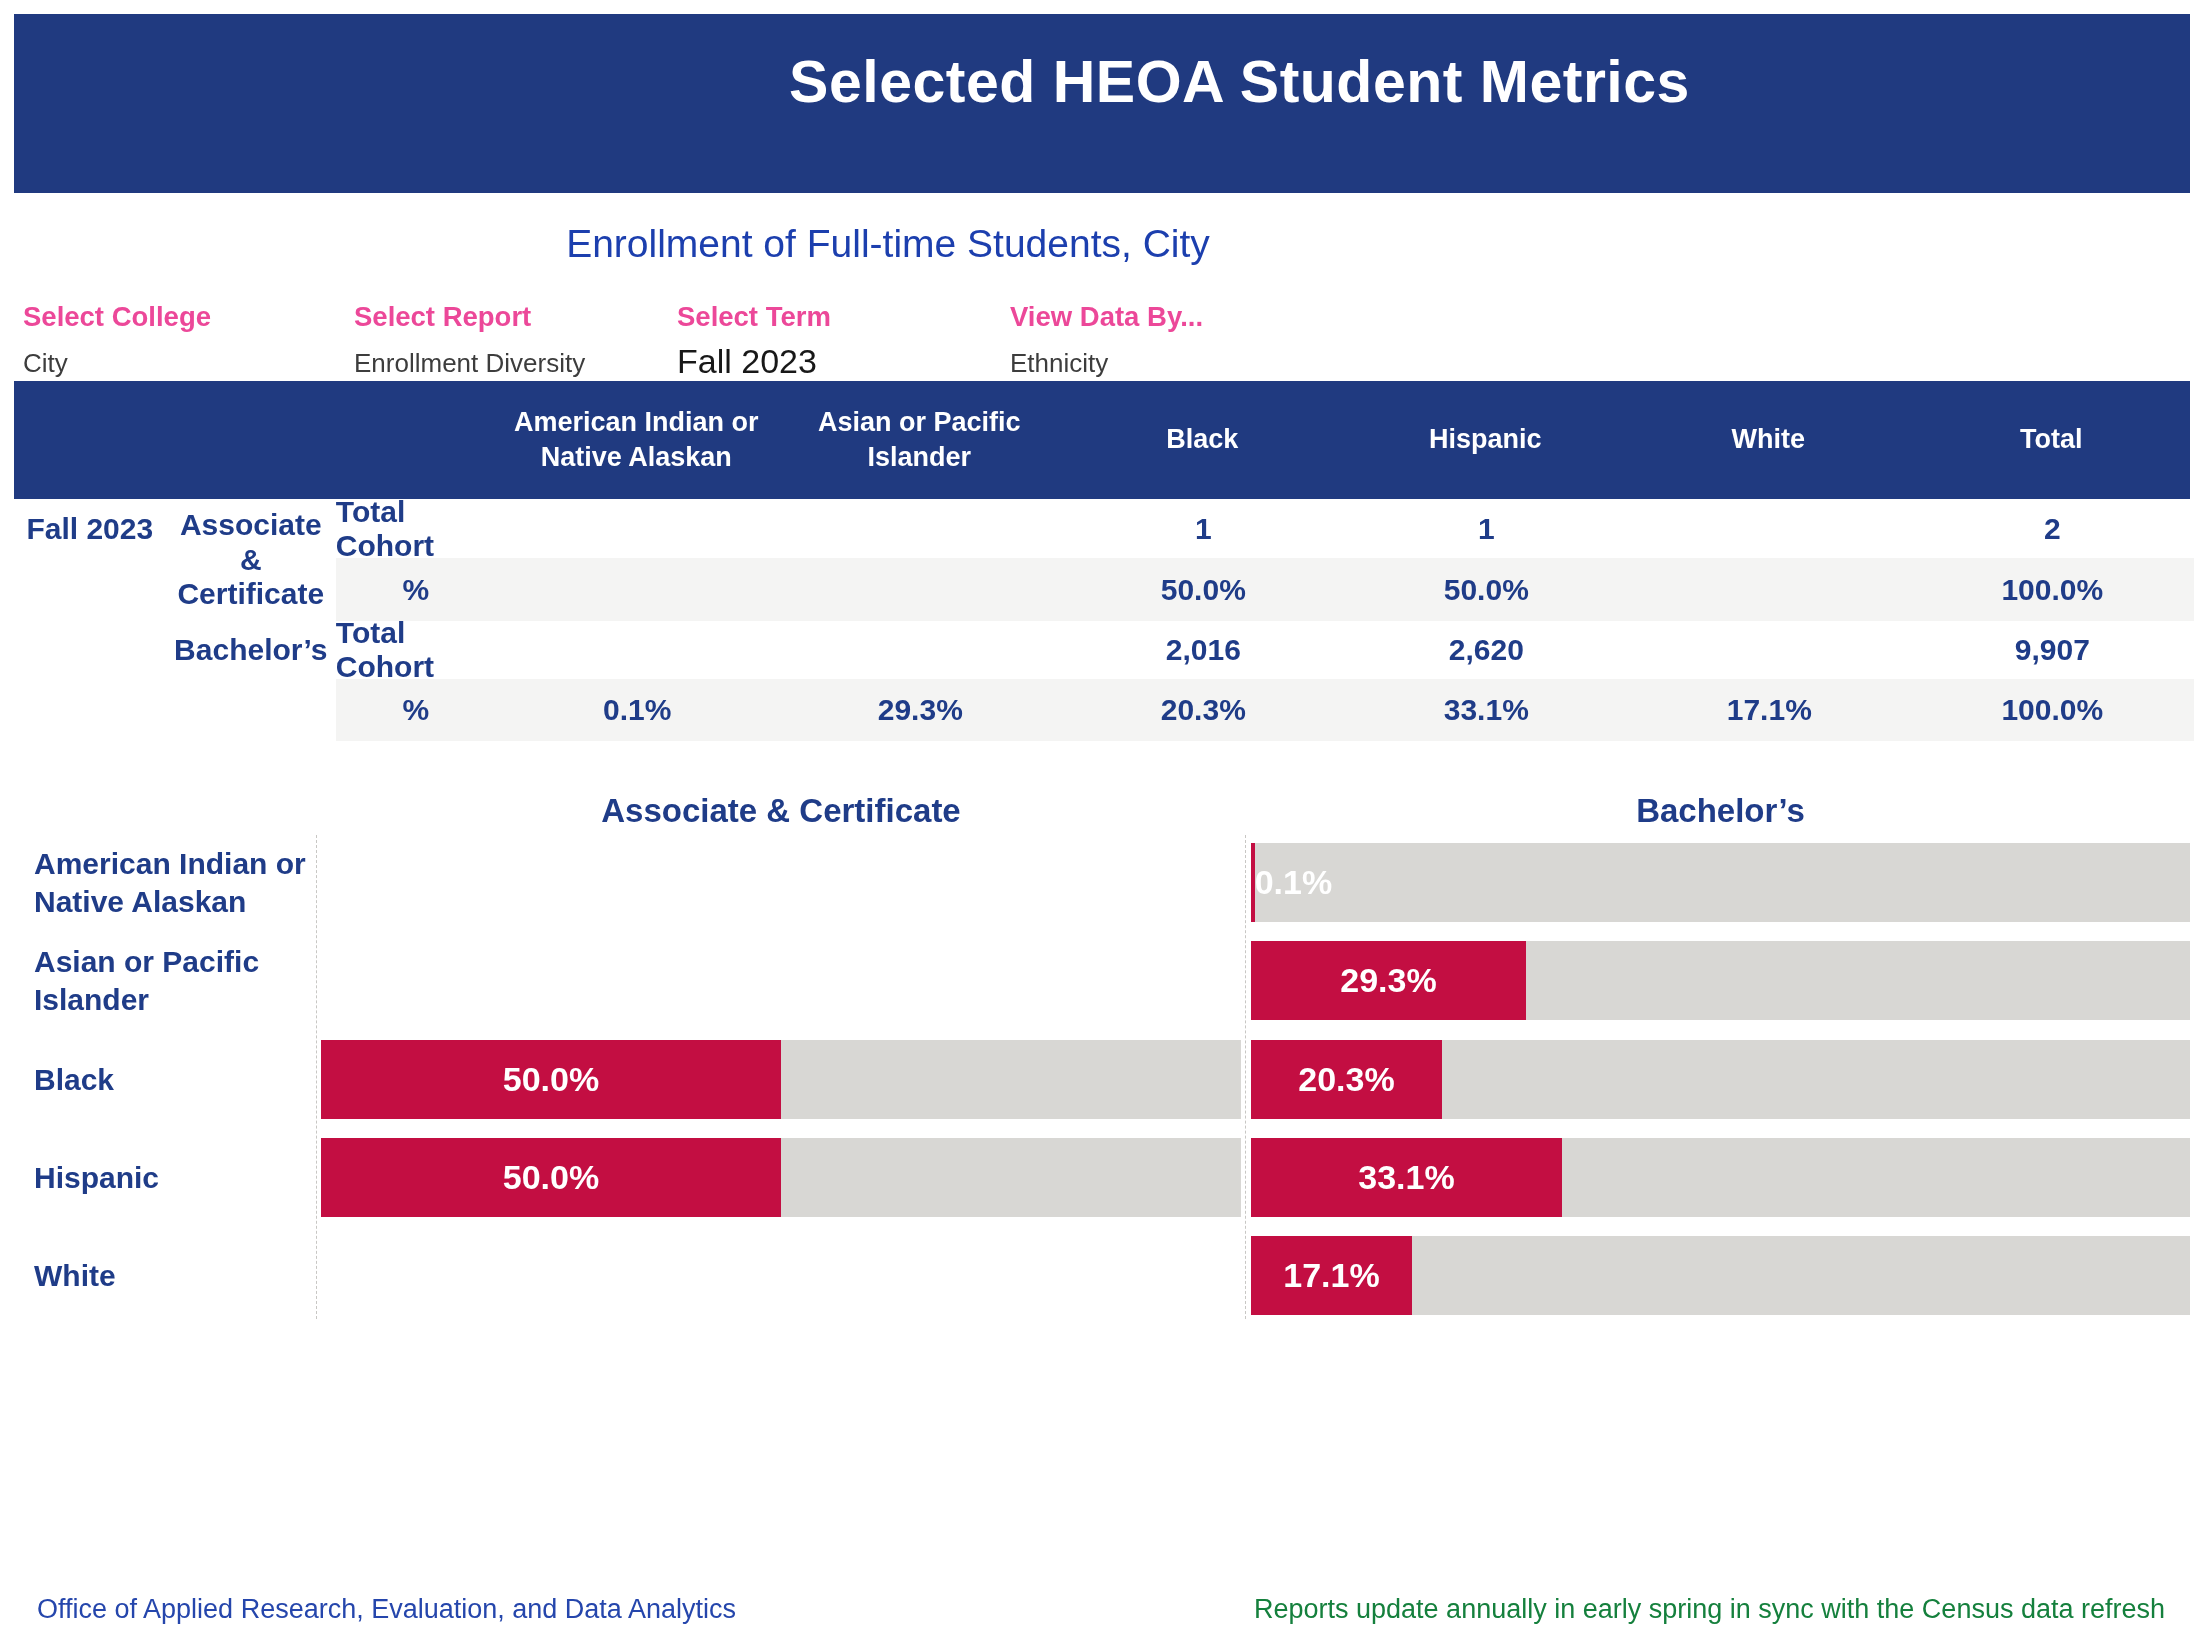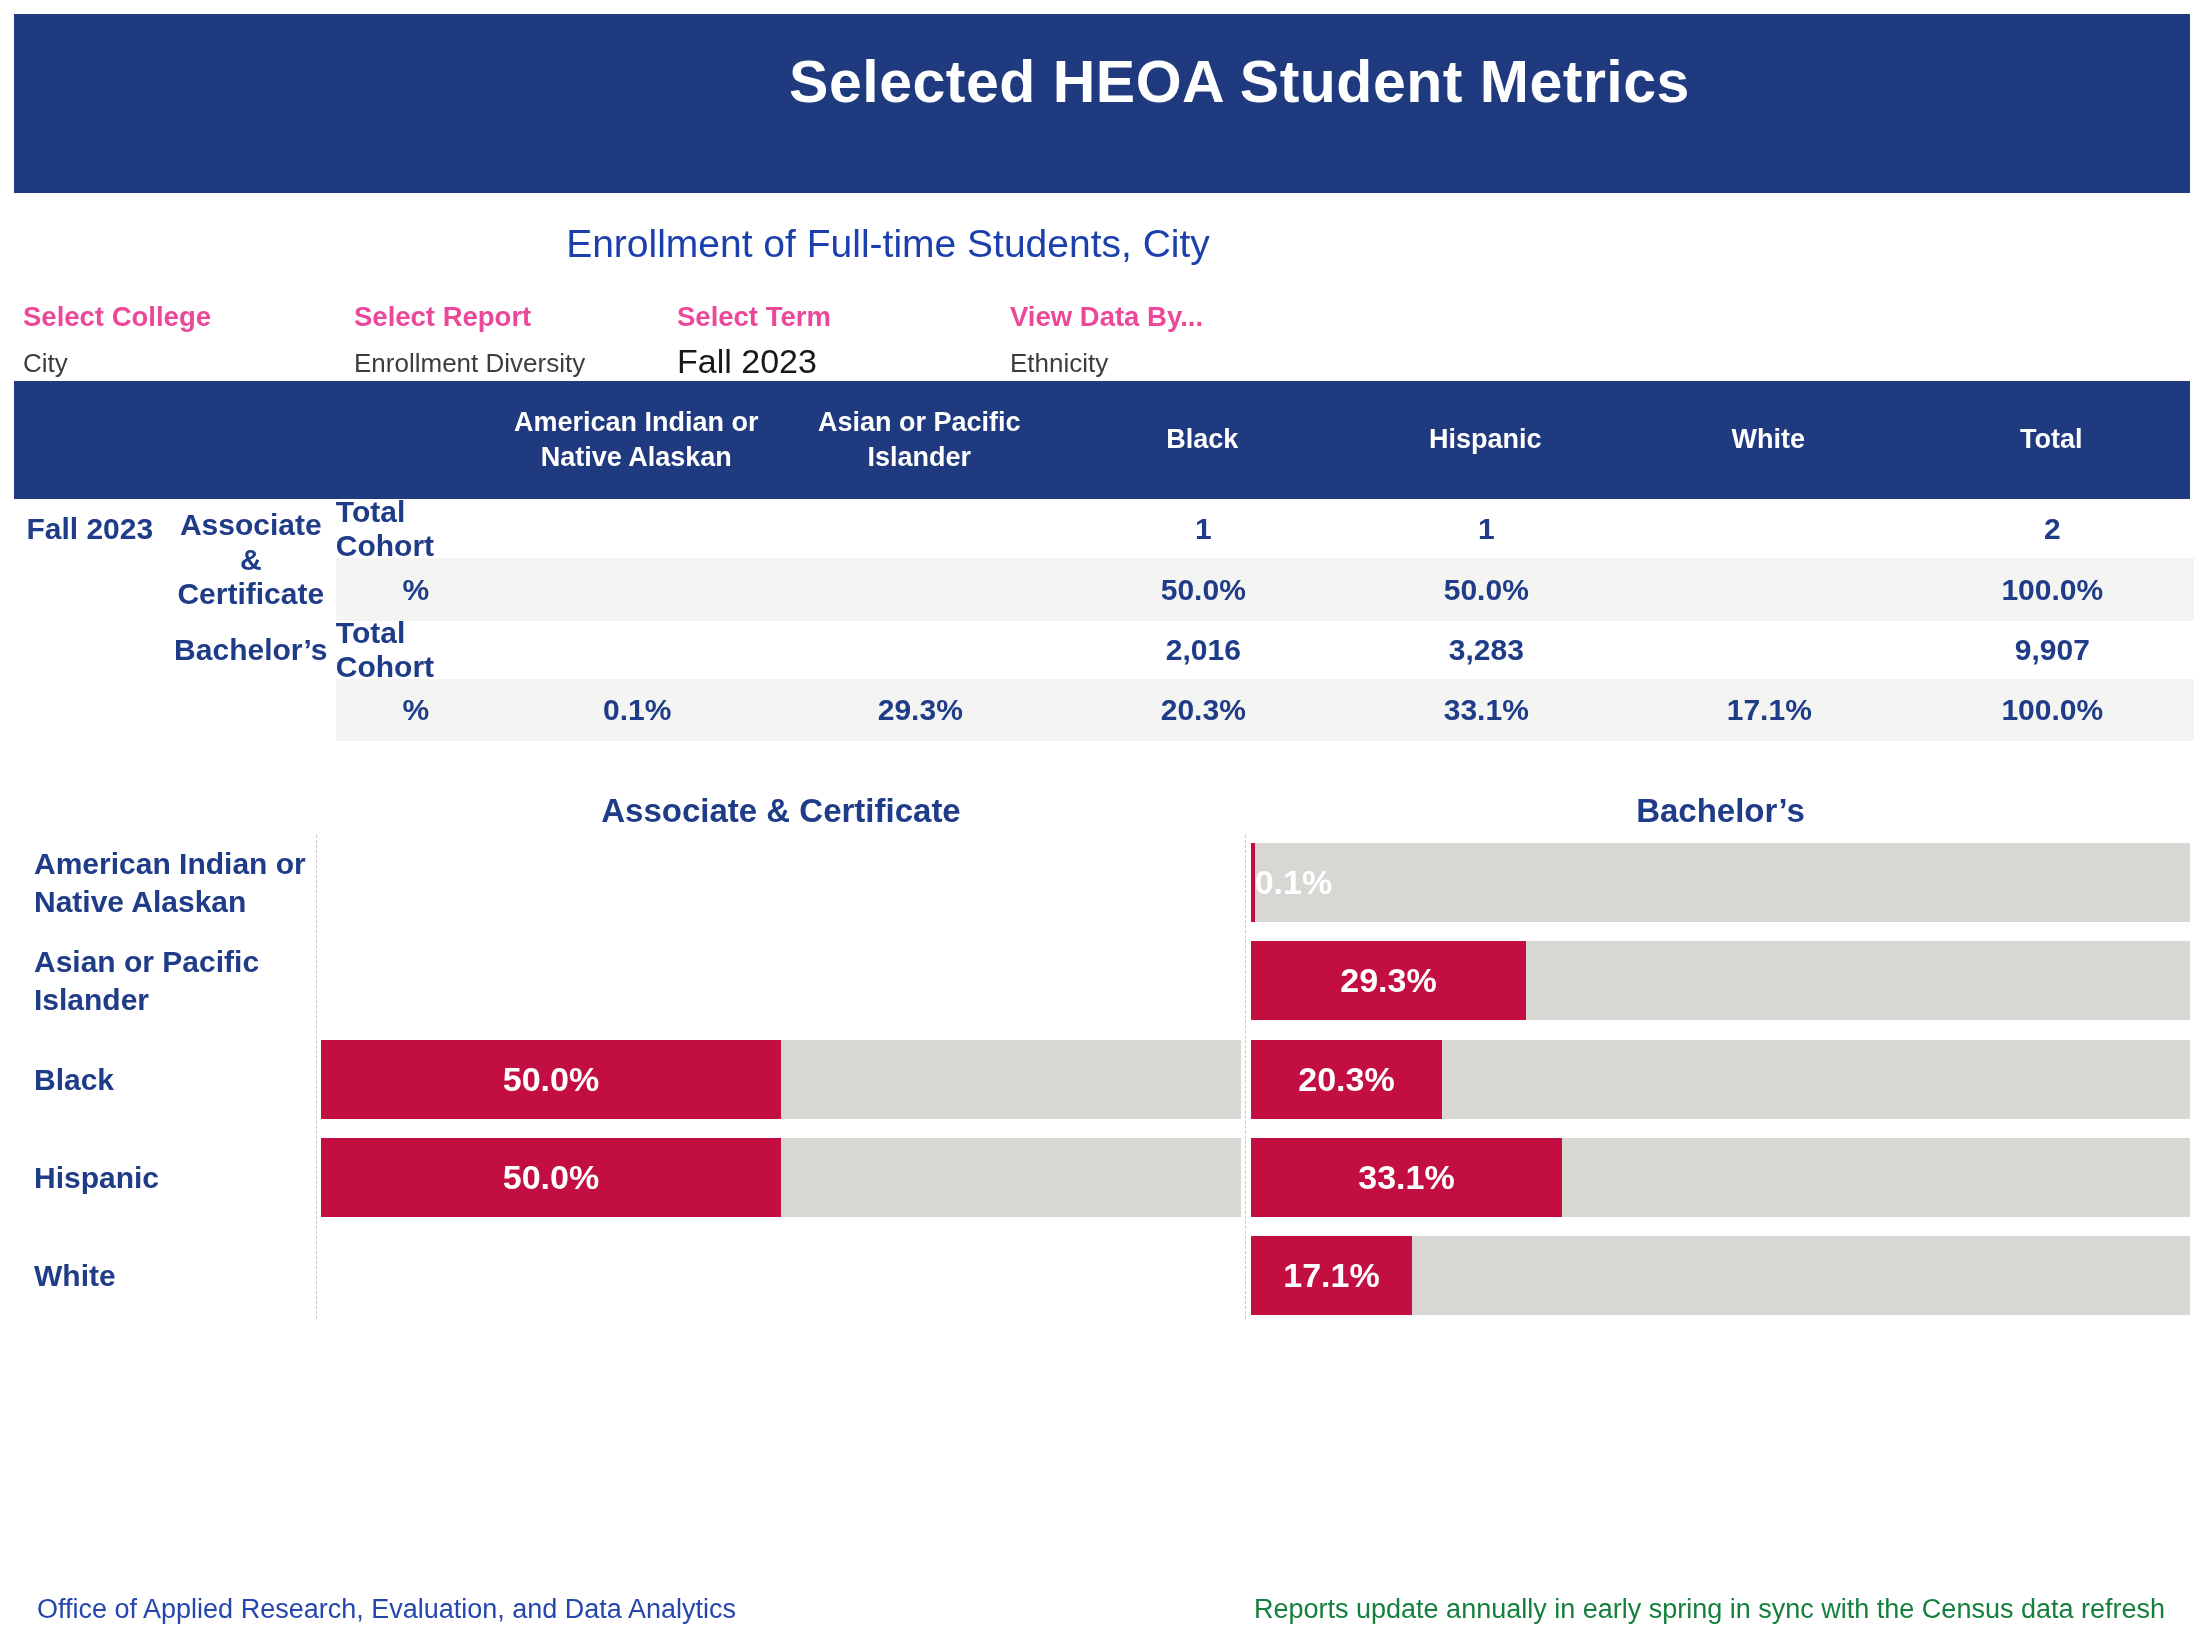--- a/index.html
+++ b/index.html
@@ -107,21 +107,21 @@
     <div class="tc band" style="grid-row:2;grid-column:4;"></div>
     <div class="tc band" style="grid-row:2;grid-column:5;"></div>
     <div class="tc band" style="grid-row:2;grid-column:6;">50.0%</div>
     <div class="tc band" style="grid-row:2;grid-column:7;">50.0%</div>
     <div class="tc band" style="grid-row:2;grid-column:8;"></div>
     <div class="tc band" style="grid-row:2;grid-column:9;">100.0%</div>
 
     <div class="tc prog-cell2">Bachelor’s</div>
     <div class="tc" style="grid-row:3;grid-column:3;">Total Cohort</div>
     <div class="tc" style="grid-row:3;grid-column:6;">2,016</div>
-    <div class="tc" style="grid-row:3;grid-column:7;">3,283</div>
+    <div class="tc" style="grid-row:3;grid-column:7;">2,620</div>
     <div class="tc" style="grid-row:3;grid-column:9;">9,907</div>
 
     <div class="tc band" style="grid-row:4;grid-column:3;">%</div>
     <div class="tc band" style="grid-row:4;grid-column:4;">0.1%</div>
     <div class="tc band" style="grid-row:4;grid-column:5;">29.3%</div>
     <div class="tc band" style="grid-row:4;grid-column:6;">20.3%</div>
     <div class="tc band" style="grid-row:4;grid-column:7;">33.1%</div>
     <div class="tc band" style="grid-row:4;grid-column:8;">17.1%</div>
     <div class="tc band" style="grid-row:4;grid-column:9;">100.0%</div>
   </div>

